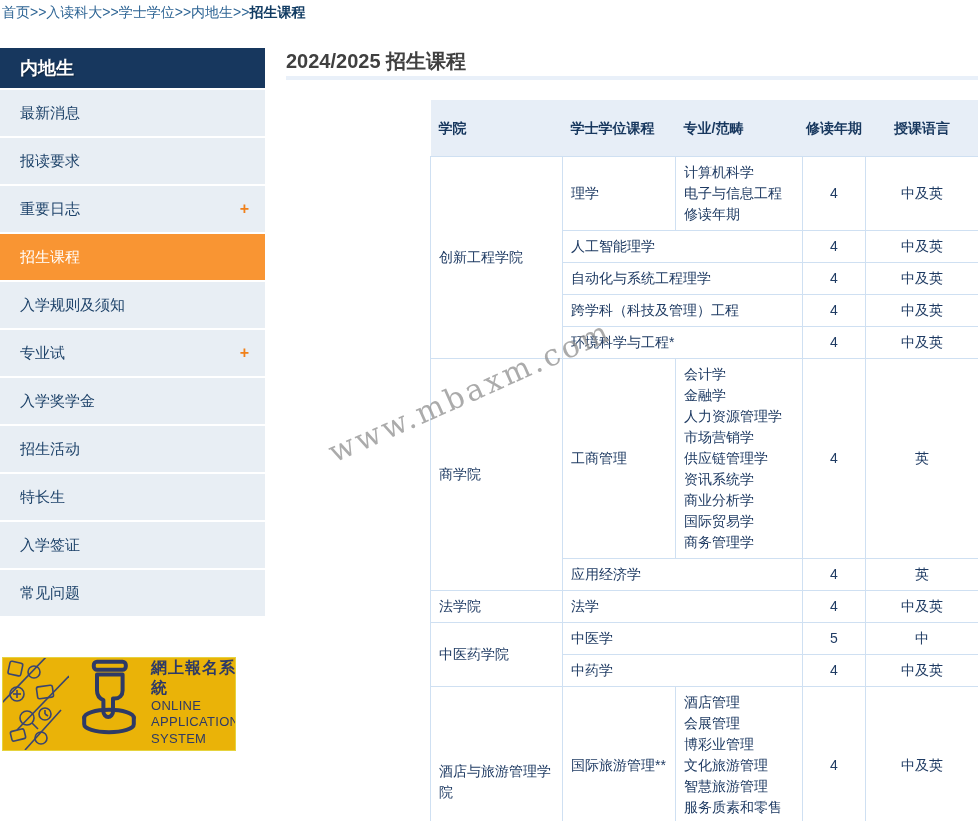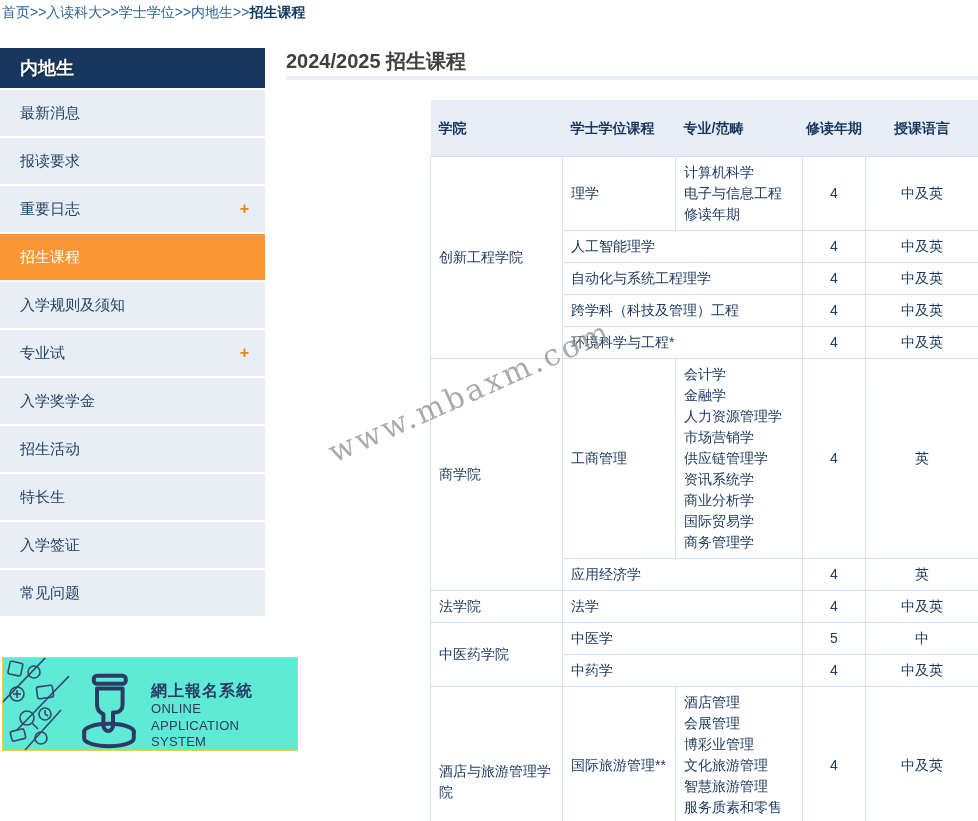--- a/index.html
+++ b/index.html
@@ -29,22 +29,22 @@
     background:#e8eef4;color:#1d4269;font-size:15px;
     height:48px;line-height:40px;padding-left:20px;padding-right:16px;
     border-bottom:2px solid #ffffff;cursor:pointer;
     display:flex;justify-content:space-between;align-items:center;
     box-sizing:border-box;
   }
   .side-item .plus{color:#f08019;font-size:16px;font-weight:bold;}
   .side-item.active{background:#f99533;color:#ffffff;}
   
   .banner{
-    position:absolute;left:2px;top:657px;width:296px;height:94px;
-    background:#5eead4;display:flex;align-items:flex-end;cursor:pointer;
+    position:absolute;left:2px;top:657px;width:234px;height:94px;
+    background:#eab308;display:flex;align-items:flex-start;cursor:pointer;
     overflow:hidden;border:1px solid #e6d33e;box-sizing:border-box;
   }
   .banner .doodles{flex:0 0 66px;height:100%;}
   .banner .hand{flex:0 0 80px;display:flex;justify-content:center;}
   .banner .btxt{color:#2e3a66;line-height:1.25;margin-left:2px;}
   .banner .btxt .zh{font-size:16px;font-weight:bold;letter-spacing:1px;}
   .banner .btxt .en{font-size:13px;font-weight:normal;letter-spacing:0.3px;}
   
   .page-title{
     position:absolute;left:286px;top:48px;width:692px;text-align:left;

